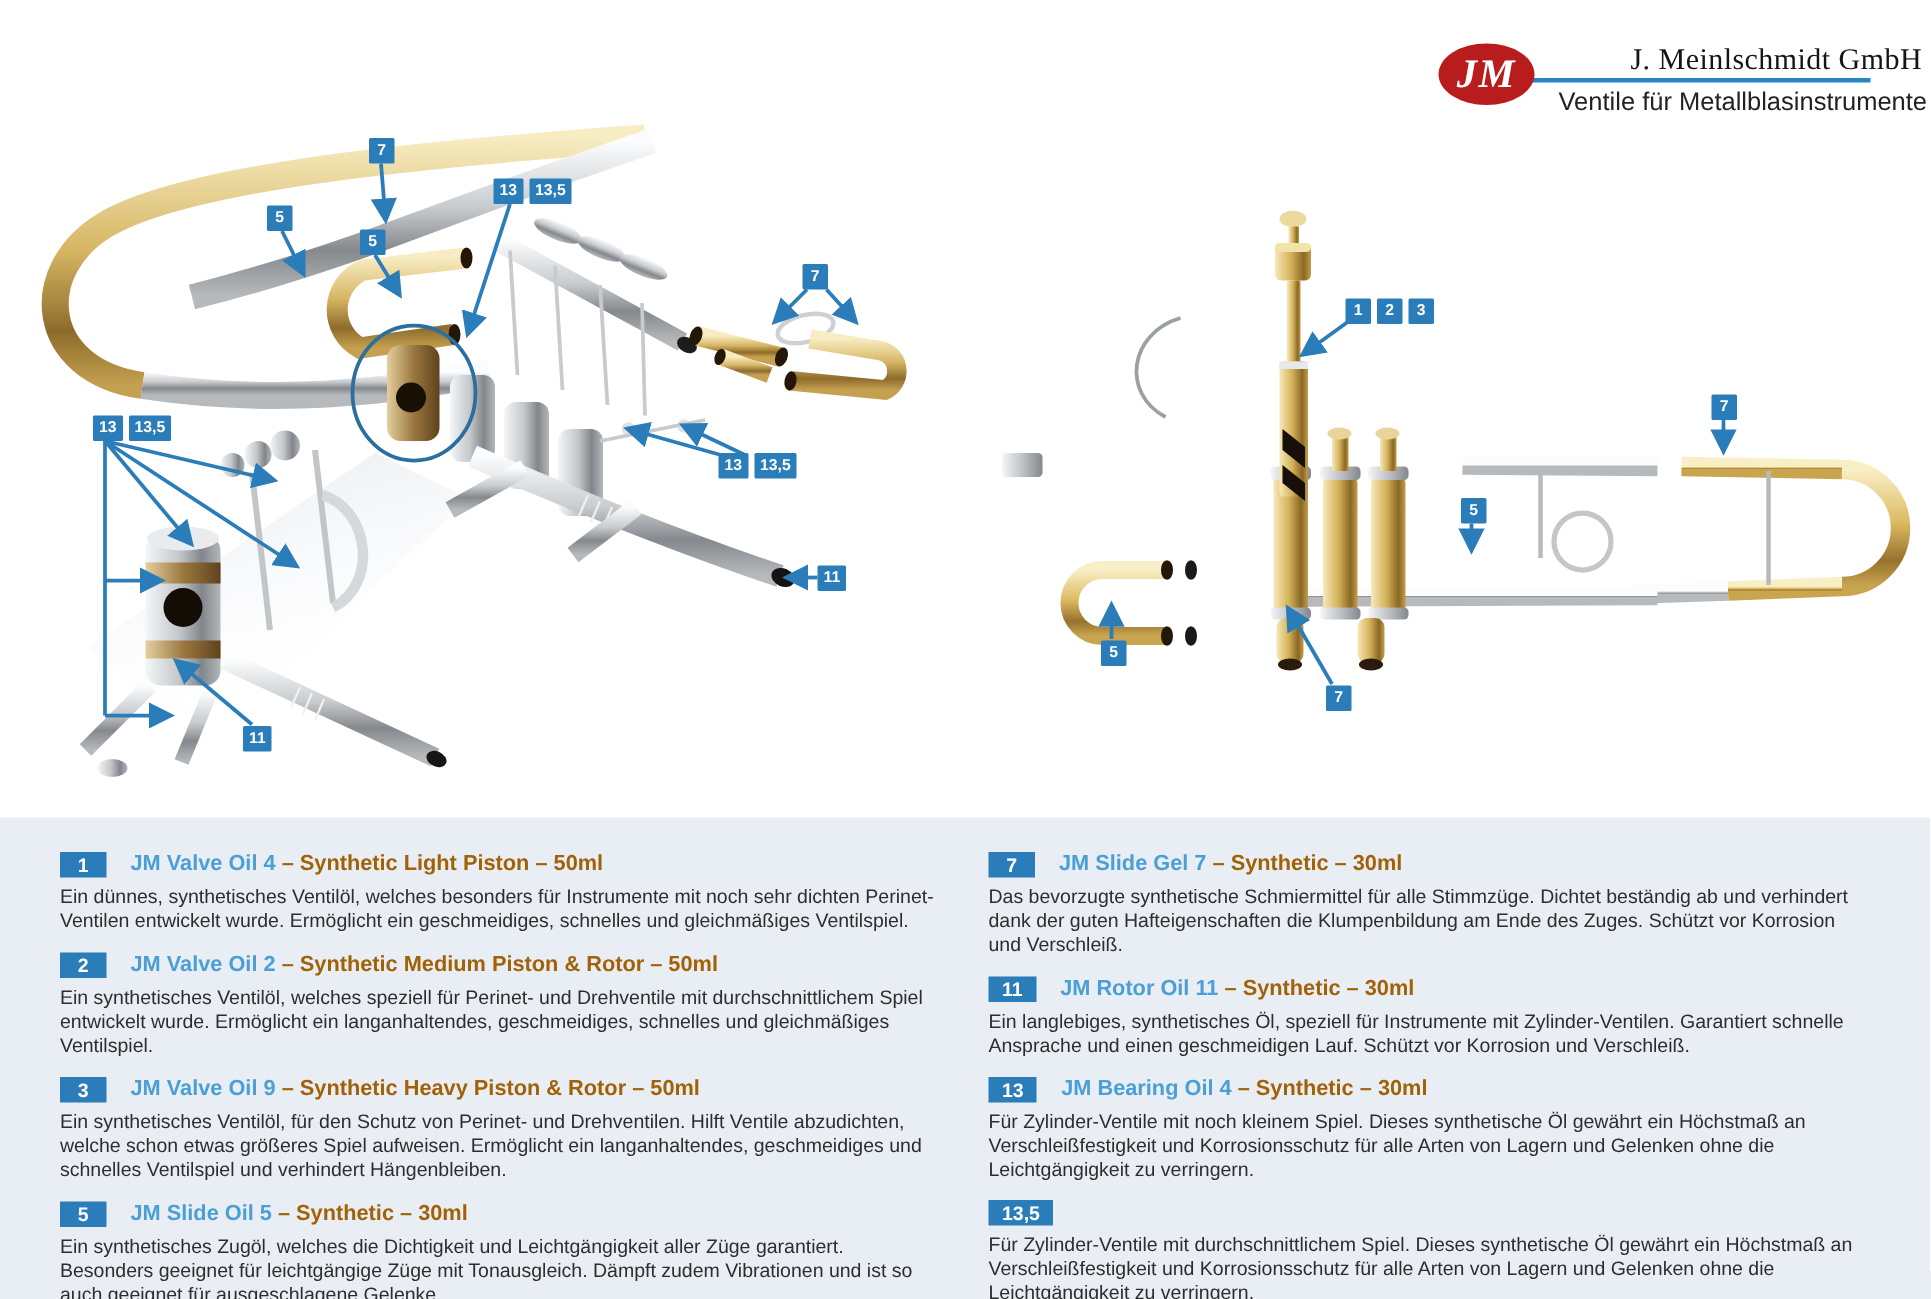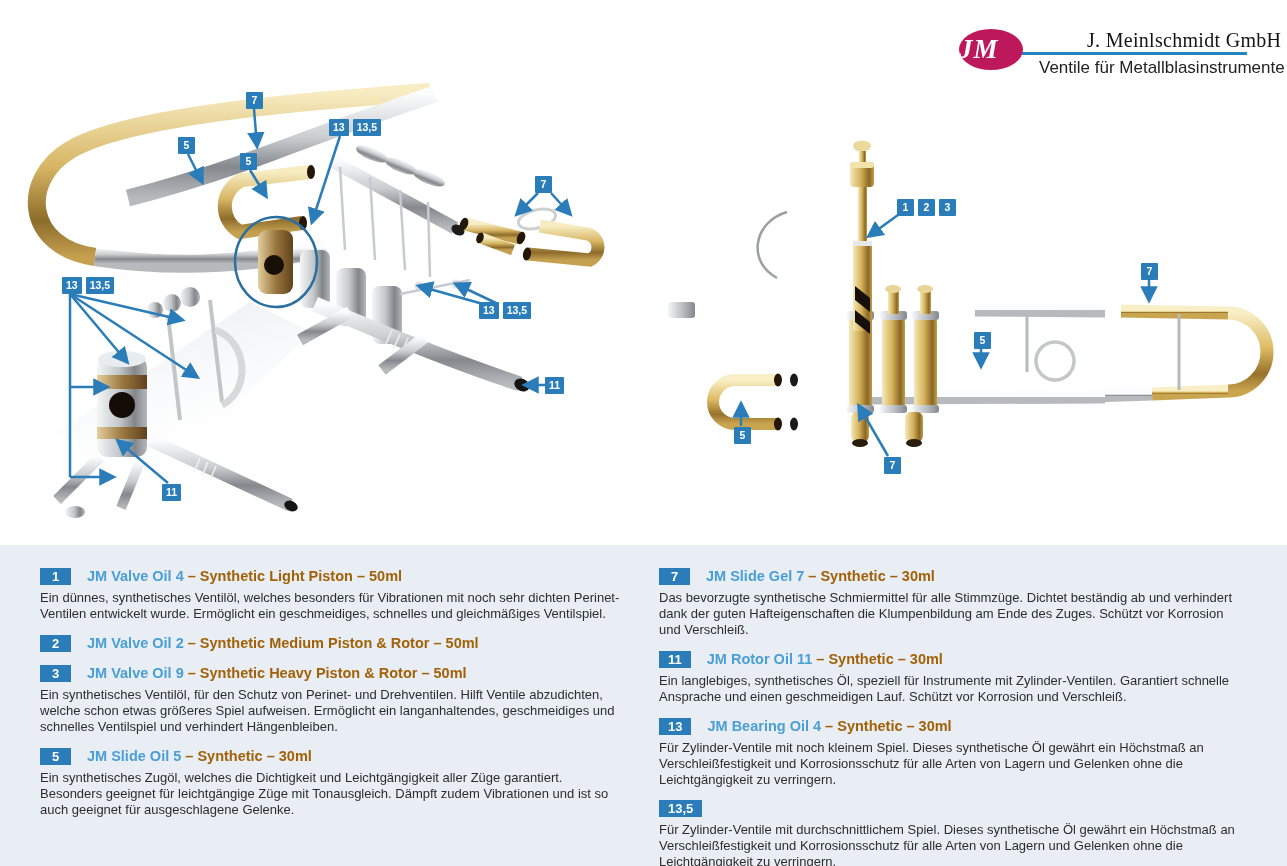--- a/index.html
+++ b/index.html
@@ -2,22 +2,22 @@
 <html><head>
 <meta charset="utf-8">
 <style>
   html,body{margin:0;padding:0;background:#fff;}
   .page{position:relative;width:1287px;height:866px;background:#ffffff;overflow:hidden;
         font-family:"Liberation Sans",sans-serif;}
 
   
   .brand{position:absolute;left:955px;top:25px;width:300px;height:55px;}
   .brand-rule{position:absolute;left:50px;top:27px;width:242px;height:3px;background:#2586c2;}
-  .logo-oval{position:absolute;left:4px;top:4px;width:64px;height:41px;background:#be185d;
-             border-radius:50%;display:flex;align-items:center;z-index:2;}
+  .logo-oval{position:absolute;left:4px;top:4px;width:64px;height:41px;background:#b91c1c;
+             border-radius:50%;display:flex;align-items:center;justify-content:center;z-index:2;}
   .logo-oval span{color:#fff;font-family:"Liberation Serif",serif;font-style:italic;
                   font-weight:bold;font-size:27px;letter-spacing:1px;}
   .company{position:absolute;left:84px;top:4px;width:216px;font-family:"Liberation Serif",serif;
            font-size:20px;color:#151515;white-space:nowrap;letter-spacing:.3px;margin-left:48px;}
   .tagline{position:absolute;left:84px;top:33px;width:216px;font-family:Liberation Sans, sans-serif;
            font-size:17px;color:#222;white-space:nowrap;}
 
   
   .diagram-area{position:absolute;left:0;top:0;width:1287px;height:545px;}
   .inst{position:absolute;}
@@ -330,27 +330,28 @@
       </div>
   </div>
 
   <section class="legend">
     <div class="legend-col" id="legend-col-0">
         <div class="legend-item">
           <div class="legend-head">
             <span class="badge-legend">1</span>
             <span><span class="head-name">JM Valve Oil 4</span><span class="head-spec"> – Synthetic Light Piston – 50ml</span></span>
           </div>
-          <p class="legend-body">Ein dünnes, synthetisches Ventilöl, welches besonders für Vibrationen mit noch sehr dichten Perinet-Ventilen entwickelt wurde. Ermöglicht ein geschmeidiges, schnelles und gleichmäßiges Ventilspiel.</p>
+          <p class="legend-body">Ein dünnes, synthetisches Ventilöl, welches besonders für Instrumente mit noch sehr dichten Perinet-Ventilen entwickelt wurde. Ermöglicht ein geschmeidiges, schnelles und gleichmäßiges Ventilspiel.</p>
         </div>
         <div class="legend-item">
           <div class="legend-head">
             <span class="badge-legend">2</span>
             <span><span class="head-name">JM Valve Oil 2</span><span class="head-spec"> – Synthetic Medium Piston &amp; Rotor – 50ml</span></span>
           </div>
+          <p class="legend-body">Ein synthetisches Ventilöl, welches speziell für Perinet- und Drehventile mit durchschnittlichem Spiel entwickelt wurde. Ermöglicht ein langanhaltendes, geschmeidiges, schnelles und gleichmäßiges Ventilspiel.</p>
         </div>
         <div class="legend-item">
           <div class="legend-head">
             <span class="badge-legend">3</span>
             <span><span class="head-name">JM Valve Oil 9</span><span class="head-spec"> – Synthetic Heavy Piston &amp; Rotor – 50ml</span></span>
           </div>
           <p class="legend-body">Ein synthetisches Ventilöl, für den Schutz von Perinet- und Drehventilen. Hilft Ventile abzudichten, welche schon etwas größeres Spiel aufweisen. Ermöglicht ein langanhaltendes, geschmeidiges und schnelles Ventilspiel und verhindert Hängenbleiben.</p>
         </div>
         <div class="legend-item">
           <div class="legend-head">

